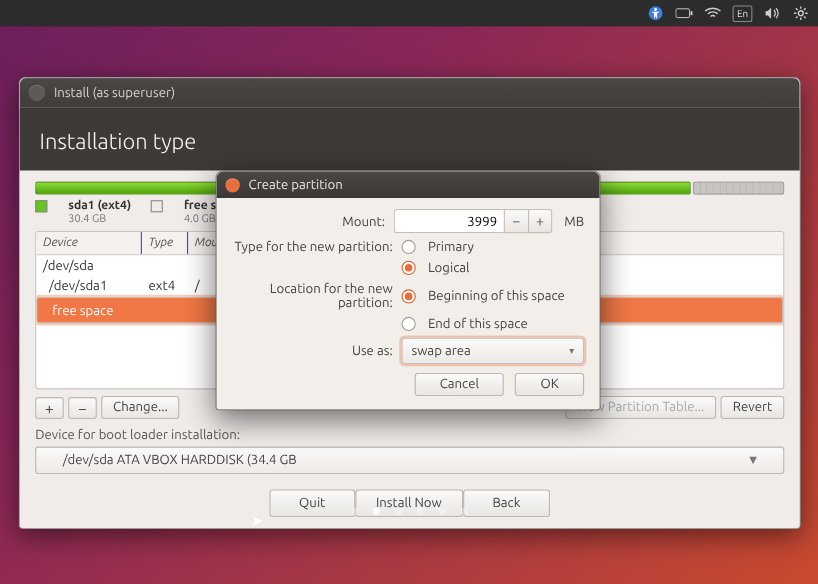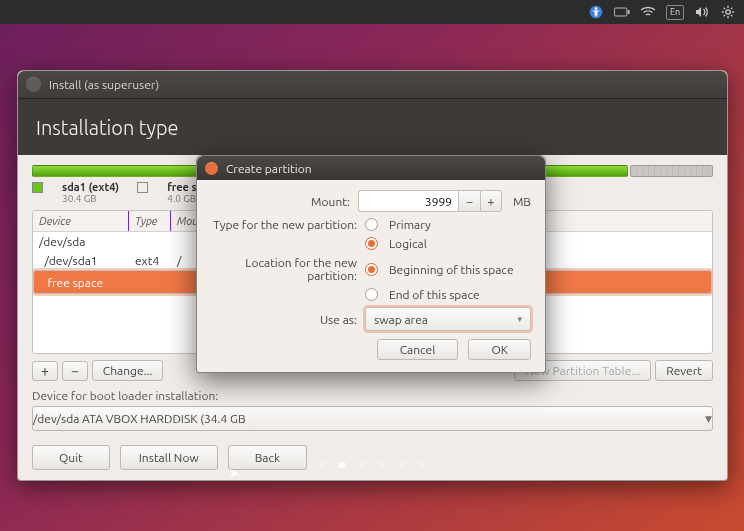--- a/index.html
+++ b/index.html
@@ -36,24 +36,24 @@
 .trow.sel { background: #f07746; color: #fff; }
 .c-dev { width: 96px; } .c-type { width: 42px; } .c-mp { width: 80px; }
 
 .tblbtns { display: flex; align-items: center; gap: 4px; margin-top: 6px; }
 .btn { background: linear-gradient(#fafafa,#e9e6e2); border: 1px solid #bdb7b1; border-radius: 3px; padding: 3px 10px; font-size: 12px; color: #444; cursor: pointer; }
 .btn.sm { padding: 1px 8px; font-size: 14px; line-height: 16px; }
 .btn.disabled { color: #aaa; }
 .spacer { flex: 1; }
 
 .bootlbl { font-size: 12px; color: #555; margin-top: 8px; margin-bottom: 4px; }
-.combo { border: 1px solid #bdb7b1; border-radius: 3px; background: linear-gradient(#fafafa,#eeeae6); padding: 5px 0; font-size: 12px; color: #444; display: flex; align-items: center; text-align: center; }
+.combo { border: 1px solid #bdb7b1; border-radius: 3px; background: linear-gradient(#fafafa,#eeeae6); padding: 5px 24px; font-size: 12px; color: #444; display: flex; align-items: center; text-align: center; }
 .caret { margin-left: auto; font-size: 9px; color: #777; }
 
-.footer { display: flex; justify-content: flex-start; gap: 10px; margin-top: 14px; }
+.footer { display: flex; justify-content: center; margin-top: 14px; }
 
 .dots { position: absolute; left: 0; right: 0; top: 462px; display: flex; justify-content: center; gap: 14px; }
 .dots span { width: 6px; height: 6px; background: rgba(255,255,255,0.35); display: block; }
 .dots span.active { background: rgba(255,255,255,0.85); }
 
 .cursor { position: absolute; left: 228px; top: 465px; color: #fff; font-size: 14px; pointer-events: none; }
 
 .dialog { position: absolute; left: 196px; top: 155px; width: 350px; background: #f2eeea; border: 1px solid rgba(0,0,0,0.45); border-radius: 6px 6px 3px 3px; box-shadow: 0 8px 28px rgba(0,0,0,0.55); }
 .dlg-title { height: 24px; background: linear-gradient(#4a4744,#3a3734); border-radius: 6px 6px 0 0; display: flex; align-items: center; padding: 0 8px; gap: 8px; color: #eae6e1; font-size: 12px; }
 .dlg-close { width: 13px; height: 13px; border-radius: 50%; background: #e66f3e; box-shadow: inset 0 1px 0 rgba(255,255,255,0.25); }

